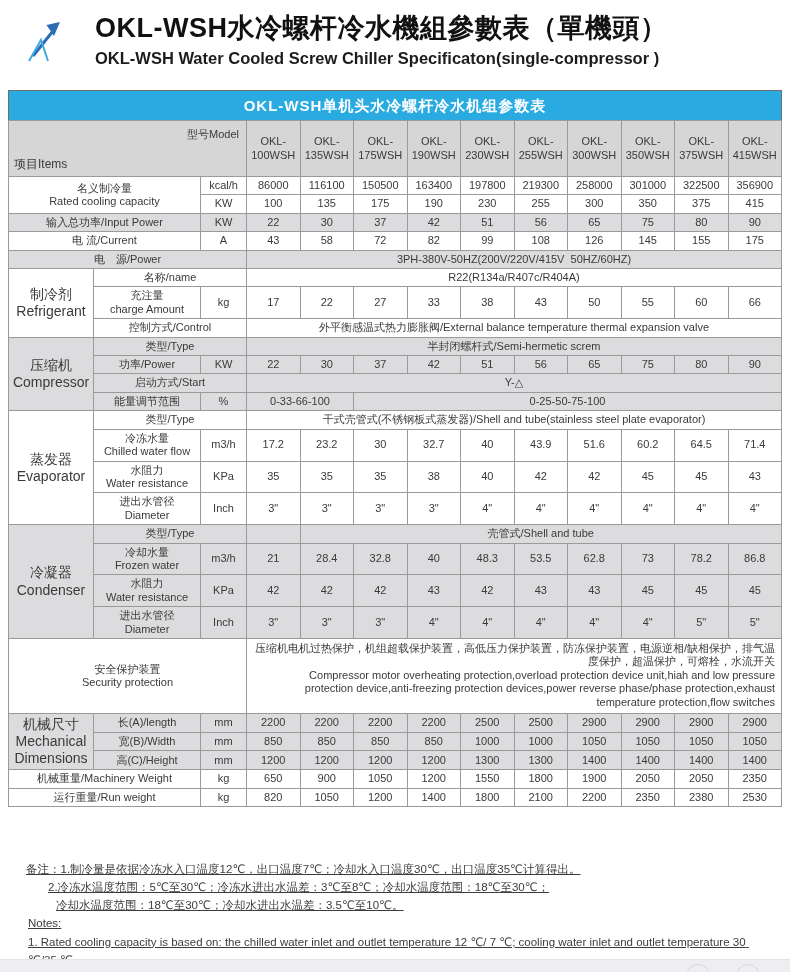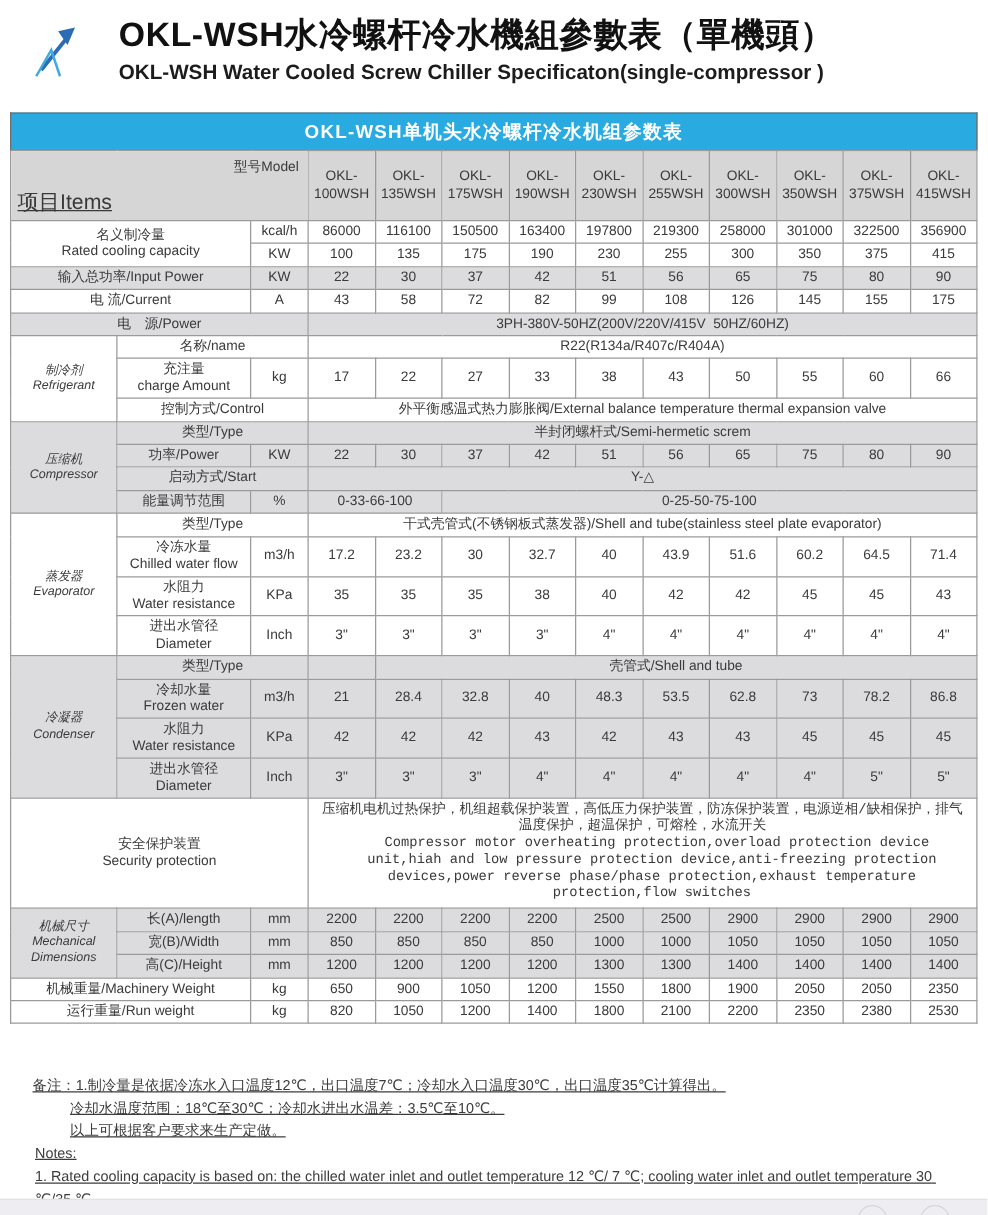--- a/index.html
+++ b/index.html
@@ -21,32 +21,32 @@
     font-weight:600; text-align:center; letter-spacing:1px; }
   table { border-collapse:collapse; table-layout:fixed; width:774px;
     border:1.5px solid #6e6e6e; }
   td { border:1px solid #9a9a9a; font-size:11px; text-align:center;
     vertical-align:middle; padding:2px 1px; line-height:1.22; white-space:pre-wrap;
     overflow:hidden; }
   tr.gray td { background:#dcdcde; }
   tr.white td { background:#ffffff; }
   tr.sec td { border-top:1.5px solid #6e6e6e; }
   td.lbl { font-size:11px; }
-  td.grp { font-size:10px;font-style:italic; }
-  td.secblock { text-align:center; padding:3px 6px 4px 6px;font-family:Liberation Mono, monospace; }
+  td.grp { font-size:14px; }
+  td.secblock { text-align:right; padding:3px 6px 4px 6px; }
   td.secblock .en { text-indent:8px;margin-left:15px; }
   .l2 { display:block; }
 
   
   tr.mrow td { background:#d6d6d6; height:38px; font-size:11px; line-height:1.25; }
   td.corner { position:relative; height:38px; padding:0;
     background:#d6d6d6 linear-gradient(to bottom right,
       rgba(0,0,0,0) calc(50% - 0.7px), #8f8f8f calc(50% - 0.7px),
       #8f8f8f calc(50% + 0.7px), rgba(0,0,0,0) calc(50% + 0.7px)); }
-  .corner-items { position:absolute; left:5px; bottom:4px; font-size:17px;text-decoration:underline; }
+  .corner-items { position:absolute; left:5px; bottom:4px; font-size:12px; }
   .corner-model { position:absolute; right:7px; top:7px; font-size:11px; }
 
   
   .notes { position:absolute; left:26px; top:860px; width:746px; font-size:11.5px;
     line-height:1.58; color:#3c3c3c; }
   .notes div { white-space:pre-wrap;text-decoration:underline; }
 
   
   .bstrip { position:absolute; left:0; bottom:0; width:790px; height:13px;
     background:#eeeef2; border-top:1px solid #e2e2e6; overflow:hidden; }
@@ -387,22 +387,22 @@
             <td><span class="l2">2350</span></td>
             <td><span class="l2">2380</span></td>
             <td><span class="l2">2530</span></td>
           </tr>
         </tbody>
     </table>
   </div>
 
   <div class="notes" id="notes">
       <div style="padding-left: 0px;">备注：1.制冷量是依据冷冻水入口温度12℃，出口温度7℃；冷却水入口温度30℃，出口温度35℃计算得出。</div>
+      <div style="padding-left: 22px;">2.冷冻水温度范围：5℃至30℃；冷冻水进出水温差：3℃至8℃；冷却水温度范围：18℃至30℃；</div>
       <div style="padding-left: 30px;">冷却水温度范围：18℃至30℃；冷却水进出水温差：3.5℃至10℃。</div>
-      <div style="padding-left: 30px;">以上可根据客户要求来生产定做。</div>
       <div style="padding-left: 2px;">Notes:</div>
       <div style="padding-left: 2px;">1. Rated cooling capacity is based on: the chilled water inlet and outlet temperature 12 ℃/ 7 ℃; cooling water inlet and outlet temperature 30 ℃/35 ℃.</div>
     </div>
 
   <div class="bstrip">
     <span class="bshape" style="left:686px"></span>
     <span class="bshape" style="left:736px"></span>
   </div>
 
 </div>

